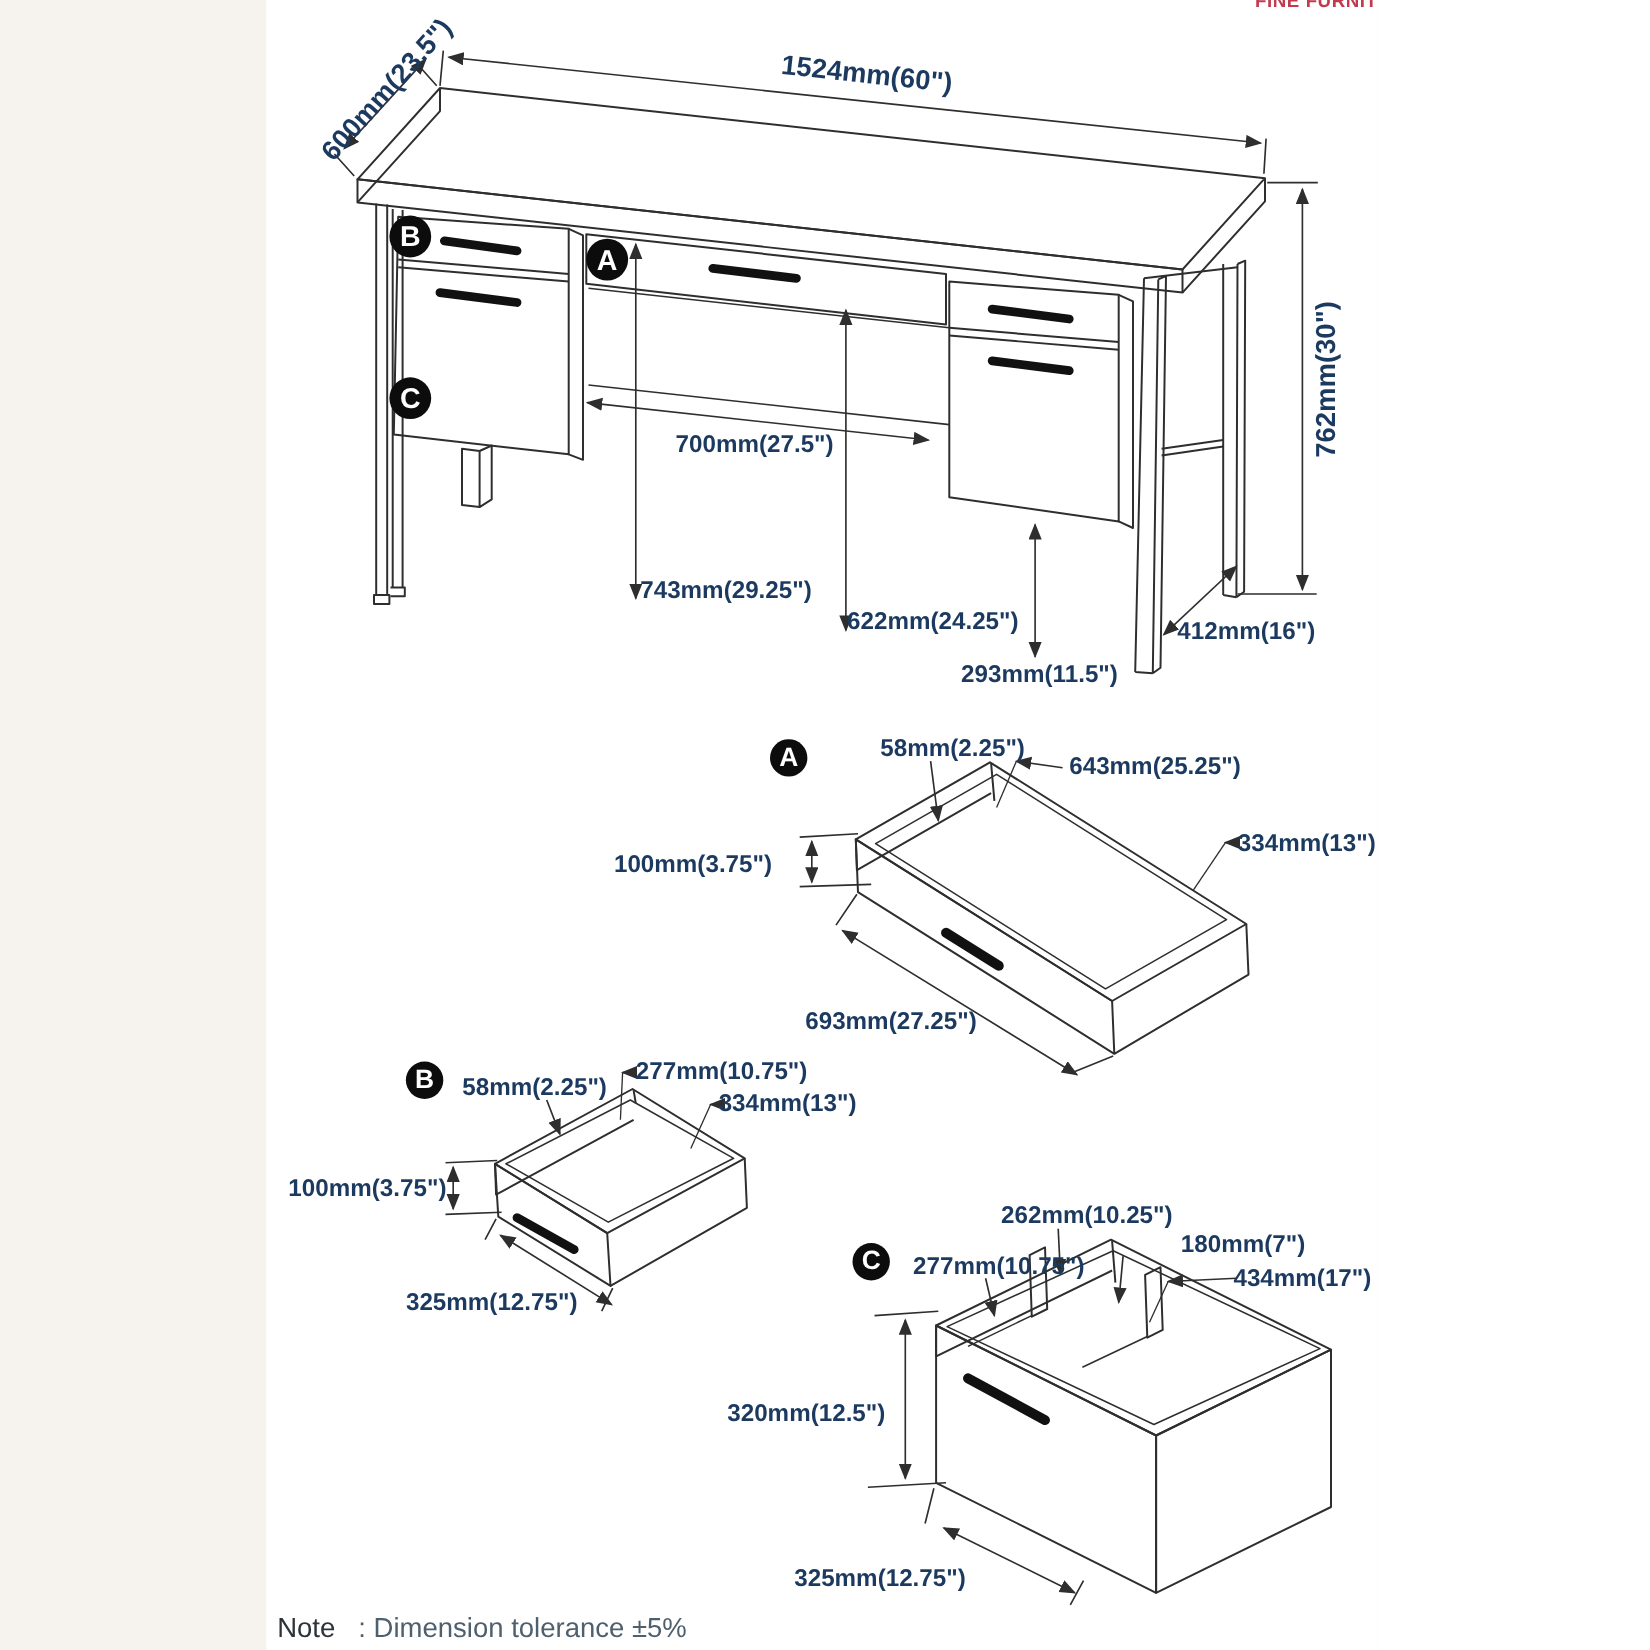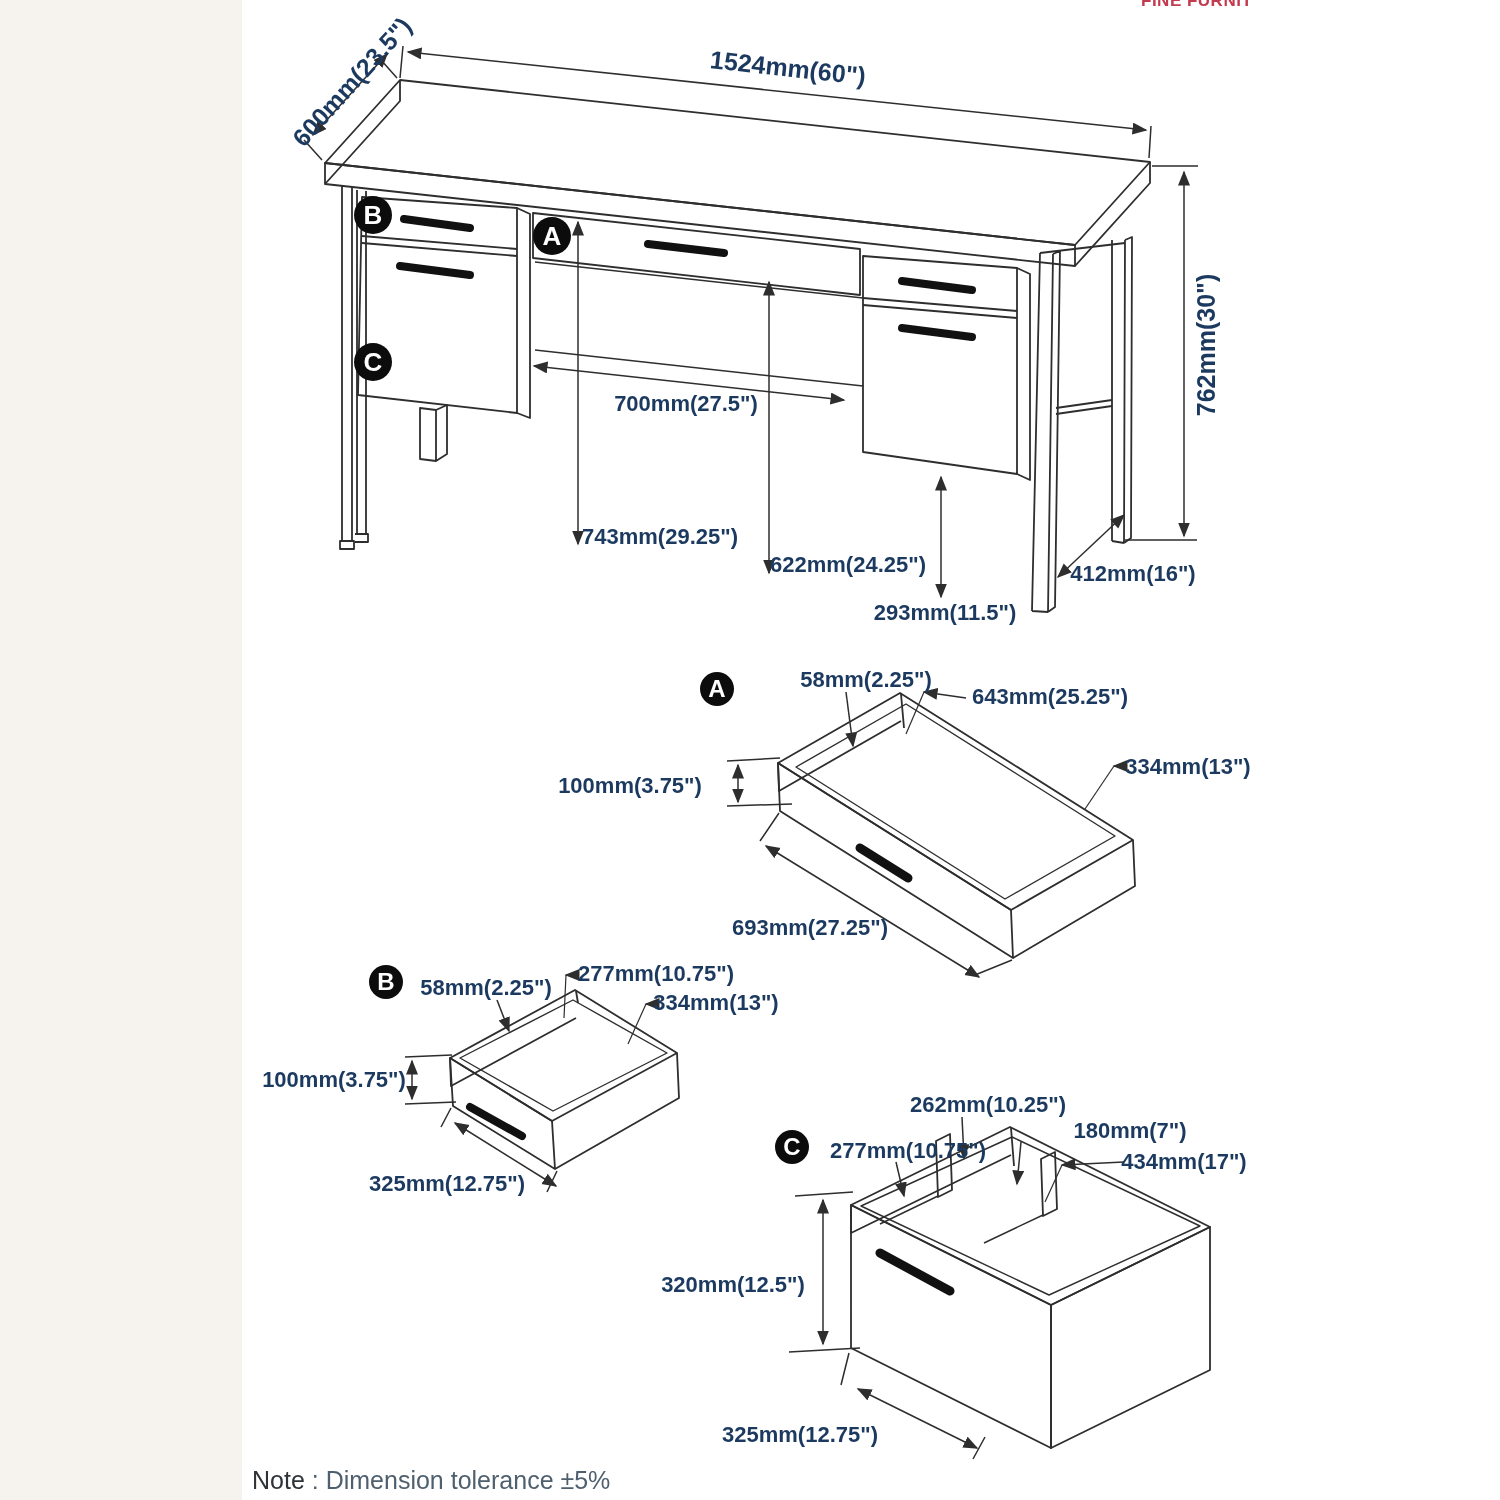--- a/index.html
+++ b/index.html
@@ -11,21 +11,21 @@
   .dim{position:absolute;font-weight:bold;font-size:22px;color:#1c3a5f;white-space:nowrap;transform:translate(-50%,-50%);}
   .dim.big{font-size:25px;}
   .rot600{transform:translate(-50%,-50%) rotate(-48deg);}
   .rot1524{transform:translate(-50%,-50%) rotate(6.2deg);}
   .rot762{transform:translate(-50%,-50%) rotate(-90deg);}
   .marker{position:absolute;background:#0c0c0c;border-radius:50%;color:#ffffff;font-weight:bold;display:flex;align-items:center;justify-content:center;transform:translate(-50%,-50%);}
   .marker.lg{width:38px;height:38px;font-size:26px;}
   .marker.sm{width:34px;height:34px;font-size:24px;}
   .note{position:absolute;left:252px;top:1466px;font-size:25px;white-space:nowrap;}
   .note b{color:#2e3338;font-weight:normal;}
-  .note span{color:#4e5f6e;}
+  .note span{color:#4e5f6e;margin-left:14px;}
 </style>
 </head>
 <body>
 
 <div class="page">
   <div class="sheet"></div>
   <div class="logo">FINE FURNITURE</div>
 
   <svg class="lines" width="1500" height="1500" viewBox="0 0 1500 1500">
     <defs>

